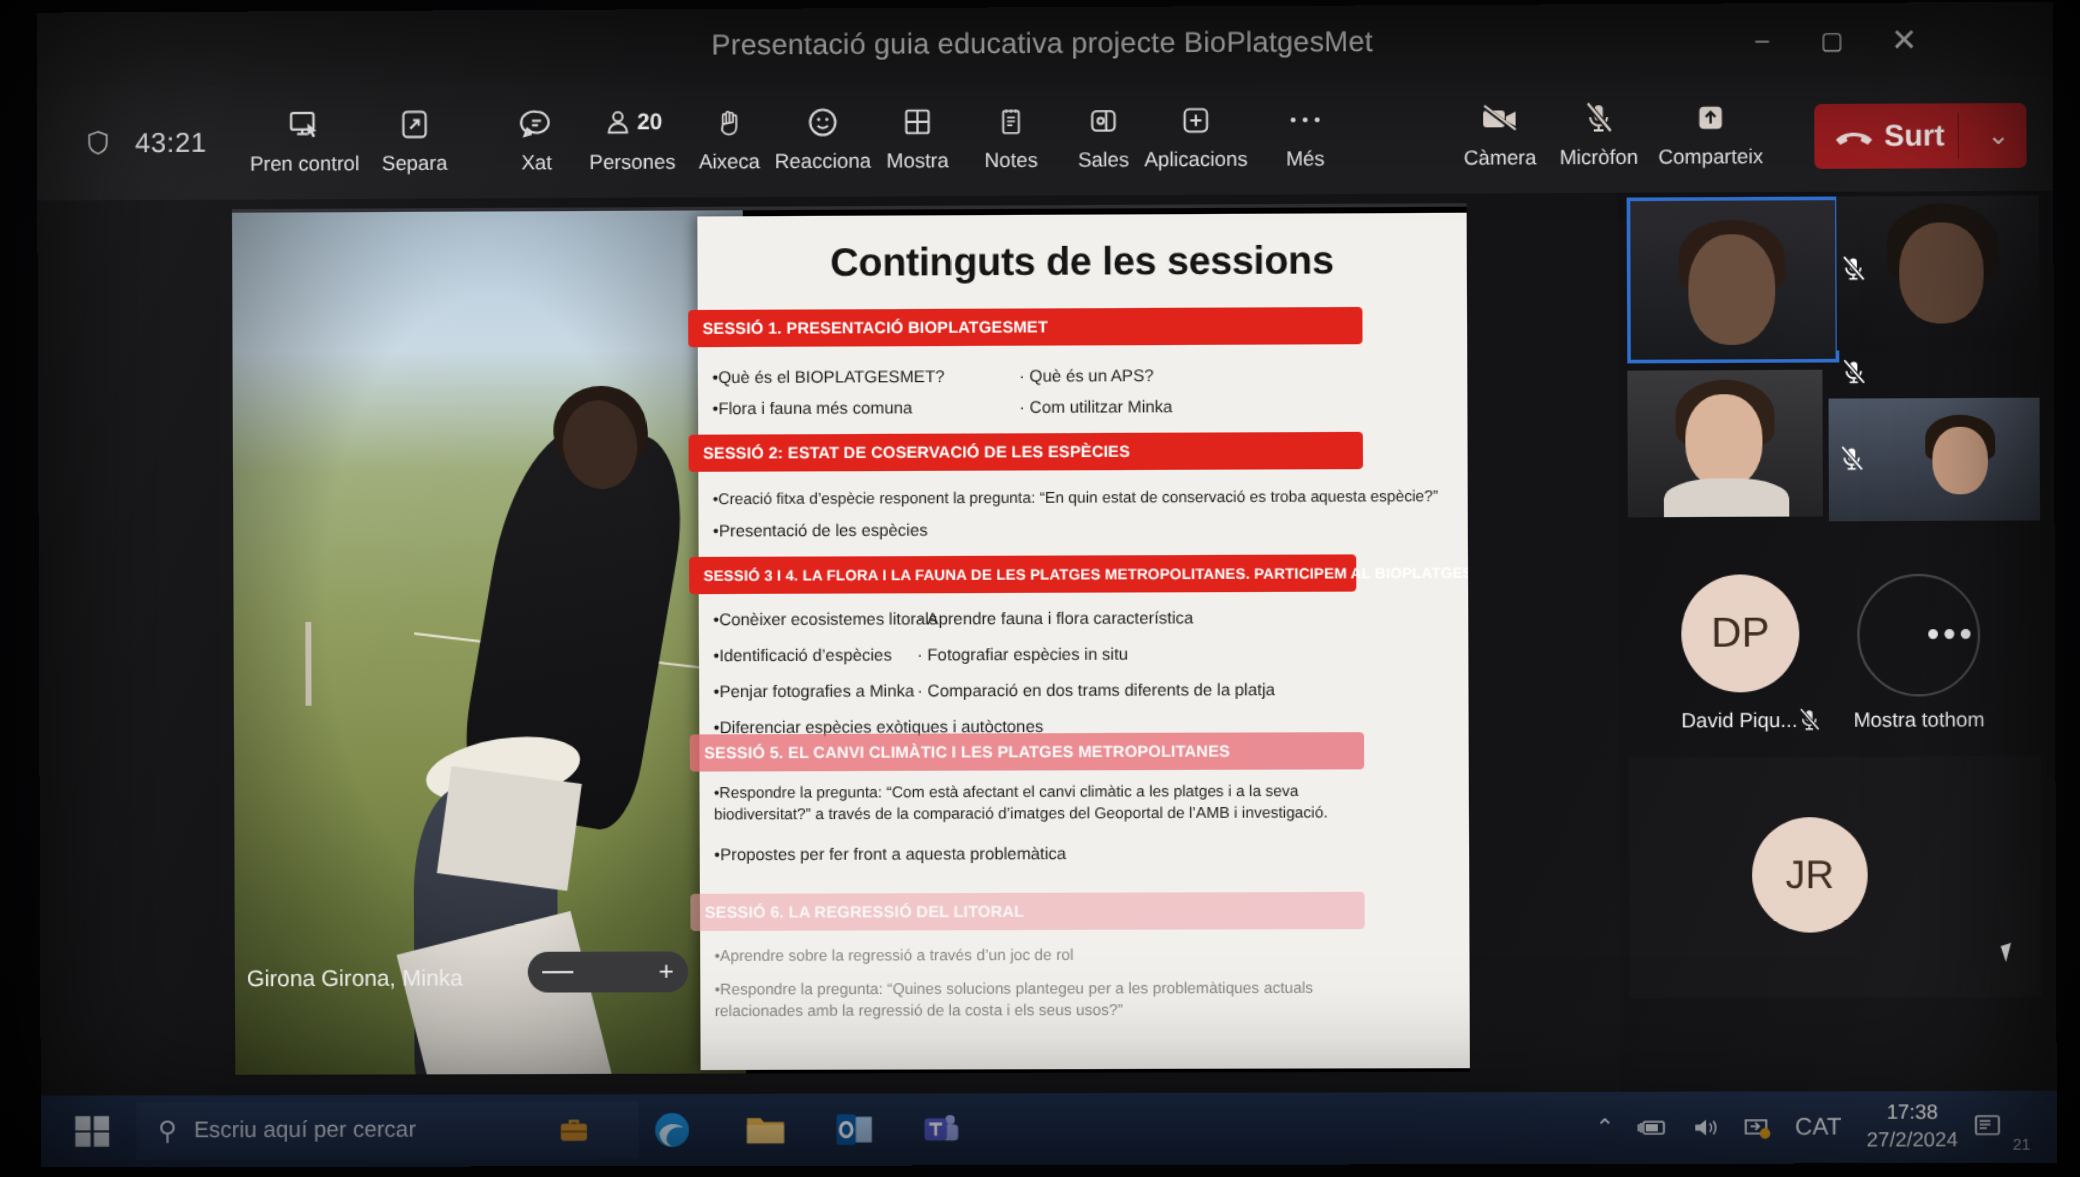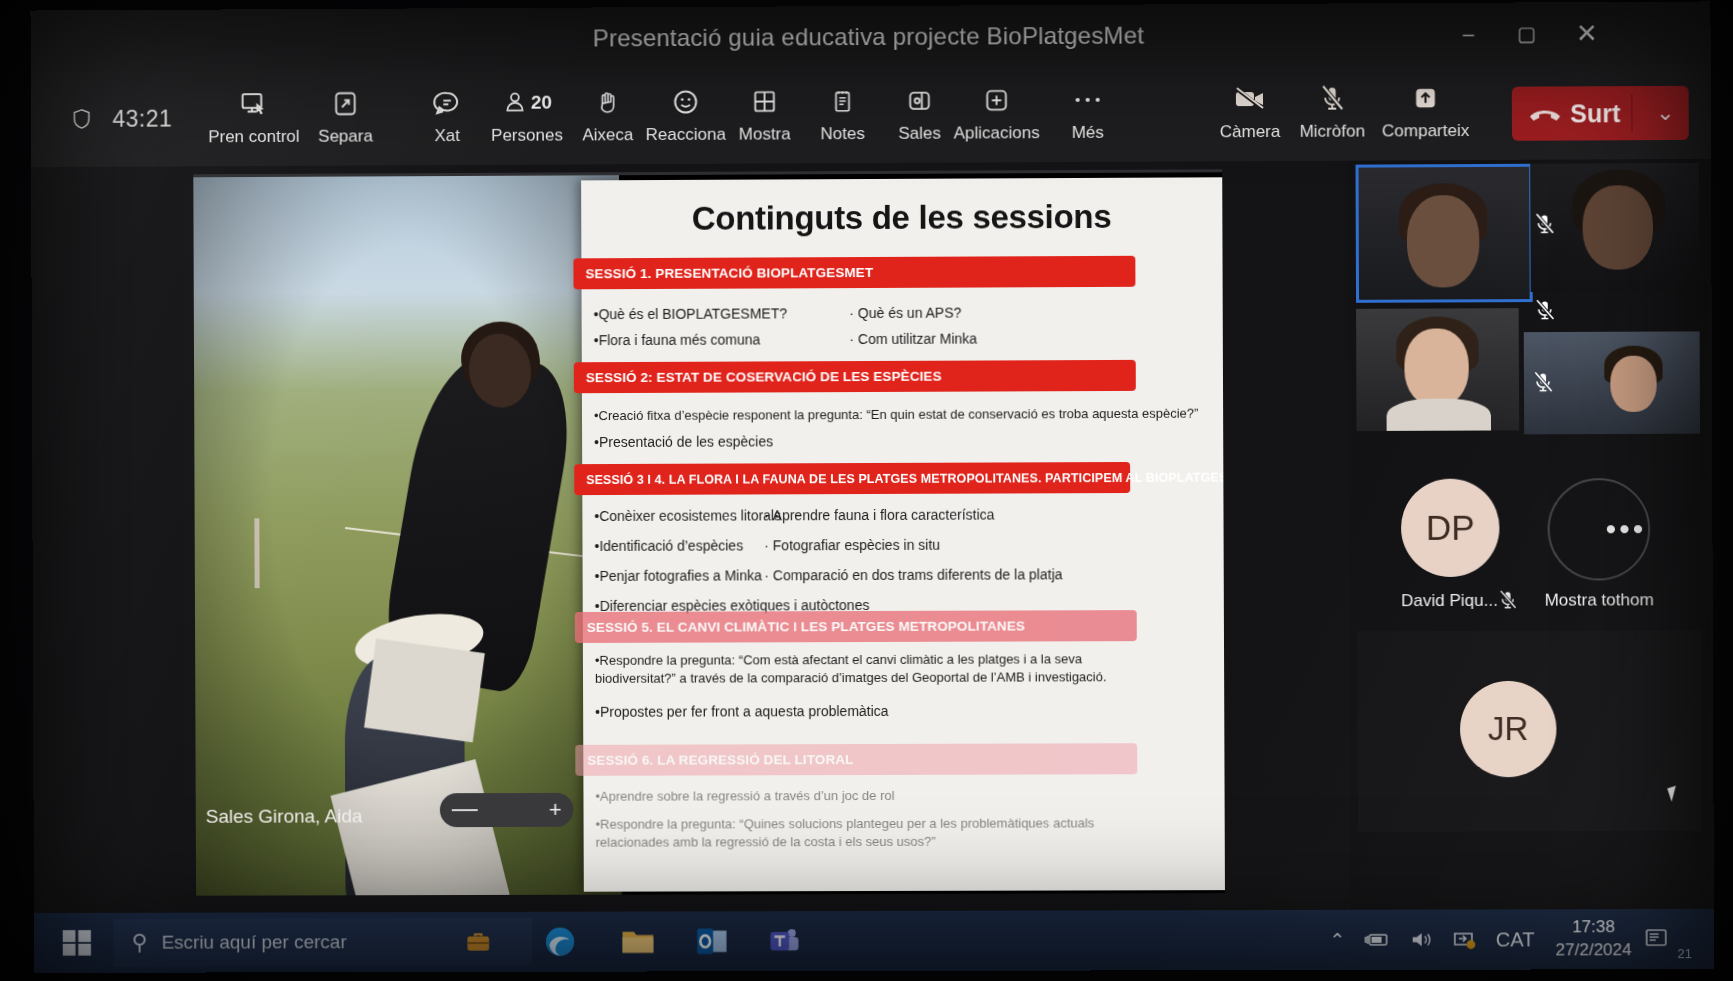--- a/index.html
+++ b/index.html
@@ -333,21 +333,21 @@
             <div id="pPerson"></div>
             <div id="pHair"></div>
             <div id="pHead"></div>
             <div id="pHat"></div>
             <div id="pPerson2"></div>
             <div id="pBoard2"></div>
             <div id="pBoard"></div>
             <div id="vignette"></div>
           </div>
 
-          <div id="name-pill">Sales Girona, Aida</div>
+          <div id="name-pill">Girona Girona, Minka</div>
 
           <div id="zoomPill">
             <div class="line"></div>
             <div>+</div>
           </div>
 
           <div id="slide">
             <div id="slideTitle">Continguts de les sessions</div>
 
             <div class="sessbar" style="top:78px;background:#e0241c;">

